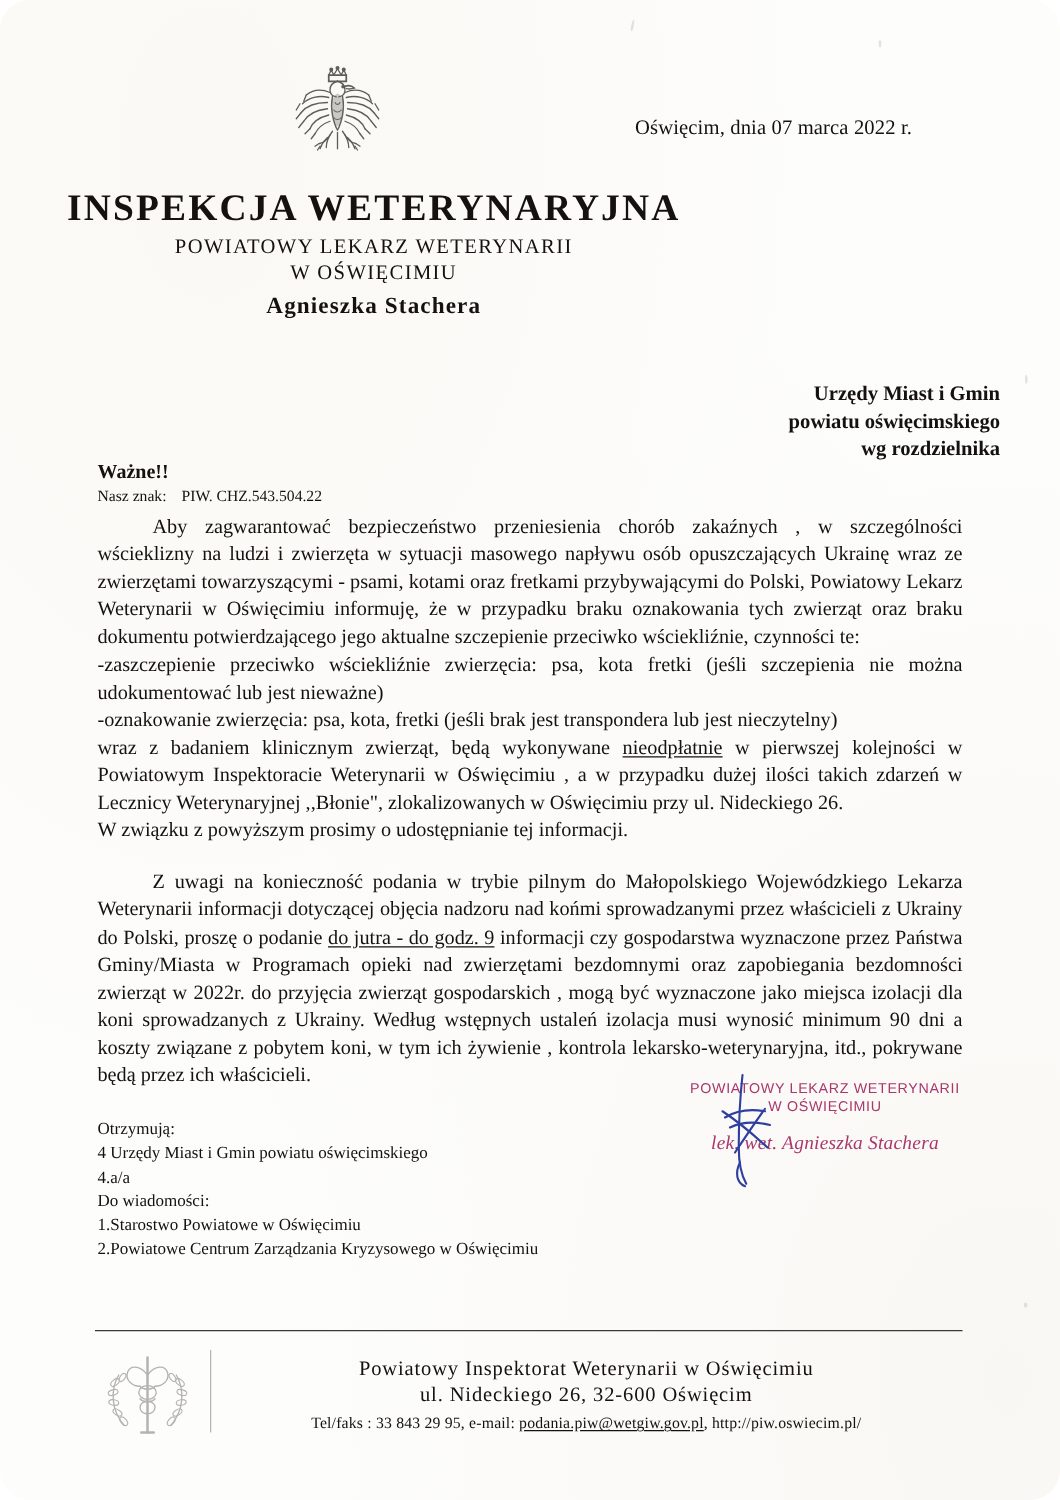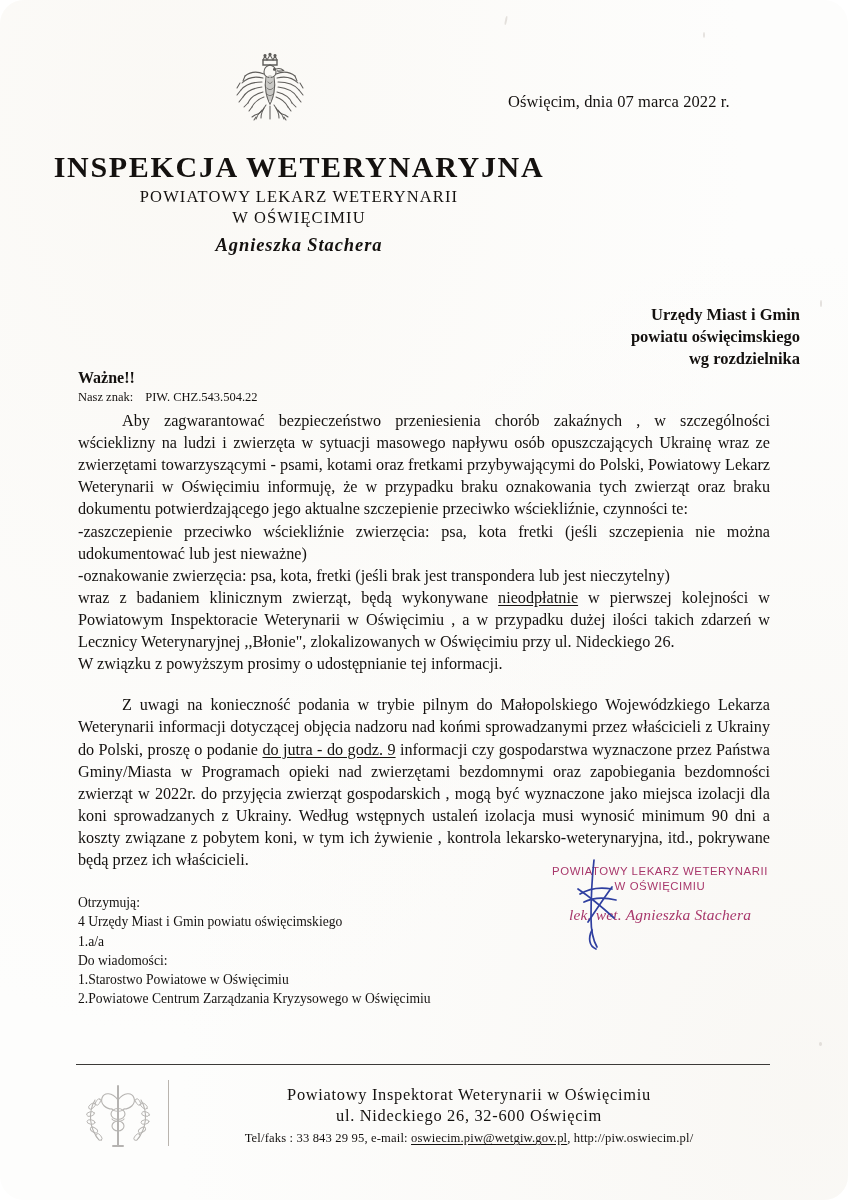--- a/index.html
+++ b/index.html
@@ -83,21 +83,20 @@
     letter-spacing: 1.1px;
     white-space: nowrap;
   }
   .org-person {
     position: absolute;
     left: 0; top: 235px;
     width: 598px;
     text-align: center;
     font-size: 18.5px;
     font-weight: bold;
-    font-style: italic;
     letter-spacing: .9px;
     white-space: nowrap;
   }
 
   
   .addressee {
     position: absolute;
     right: 48px;
     top: 304px;
     text-align: right;
@@ -341,21 +340,21 @@
         <path d="M12 33 C24 41 36 51 48 62"></path>
         <path d="M46 31 C38 42 30 54 22 66"></path>
         <path d="M26 74 C22 82 23 90 30 93"></path>
       </g>
     </svg>
   </div>
 
   <div class="distrib">
     <div>Otrzymują:</div>
     <div>4 Urzędy Miast i Gmin powiatu oświęcimskiego</div>
-    <div>1.a/a</div>
+    <div>4.a/a</div>
     <div>Do wiadomości:</div>
     <div>1.Starostwo Powiatowe w Oświęcimiu</div>
     <div>2.Powiatowe Centrum Zarządzania Kryzysowego w Oświęcimiu</div>
   </div>
 
   <div class="divider"></div>
 
   <div class="foot-logo">
     <svg viewBox="0 0 72 74" width="72" height="74" aria-hidden="true">
       <g fill="none" stroke="#7c7874" stroke-width="1.1" stroke-linecap="round">
@@ -388,14 +387,14 @@
         <path d="M30 41 C32 44 40 44 42 41"></path>
 
         <path d="M31 68 L41 68" stroke-width="2"></path>
       </g>
     </svg>
   </div>
   <div class="foot-rule"></div>
 
   <div class="foot-l1">Powiatowy Inspektorat Weterynarii  w Oświęcimiu</div>
   <div class="foot-l2">ul. Nideckiego 26, 32-600 Oświęcim</div>
-  <div class="foot-contact"><span>Tel/faks :  33 843 29 95,  e-mail: </span><u>oswiecim.piw@wetgiw.gov.pl</u><span>, http://piw.oswiecim.pl/</span></div>
+  <div class="foot-contact"><span>Tel/faks :  33 843 29 95,  e-mail: </span><u>podania.piw@wetgiw.gov.pl</u><span>, http://piw.oswiecim.pl/</span></div>
 </div>
 
 </body></html>

